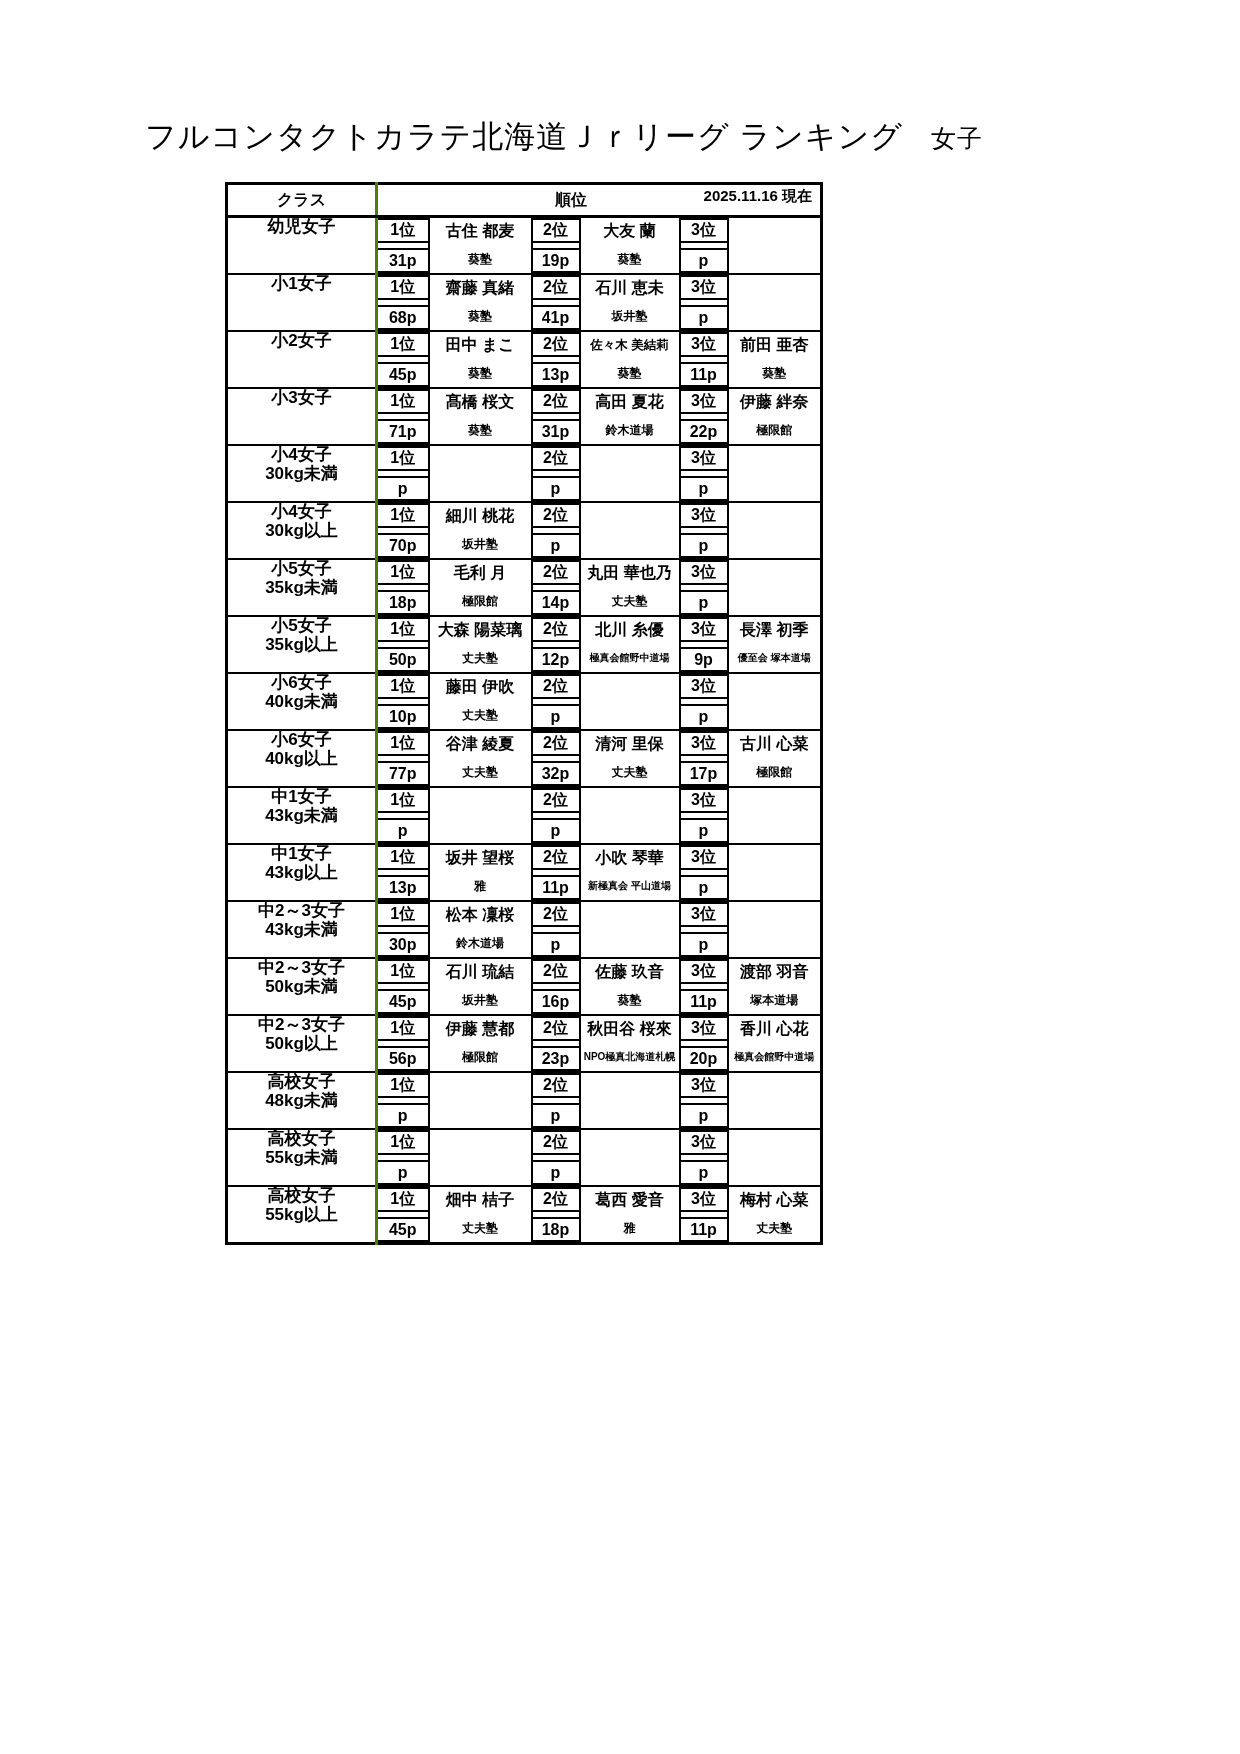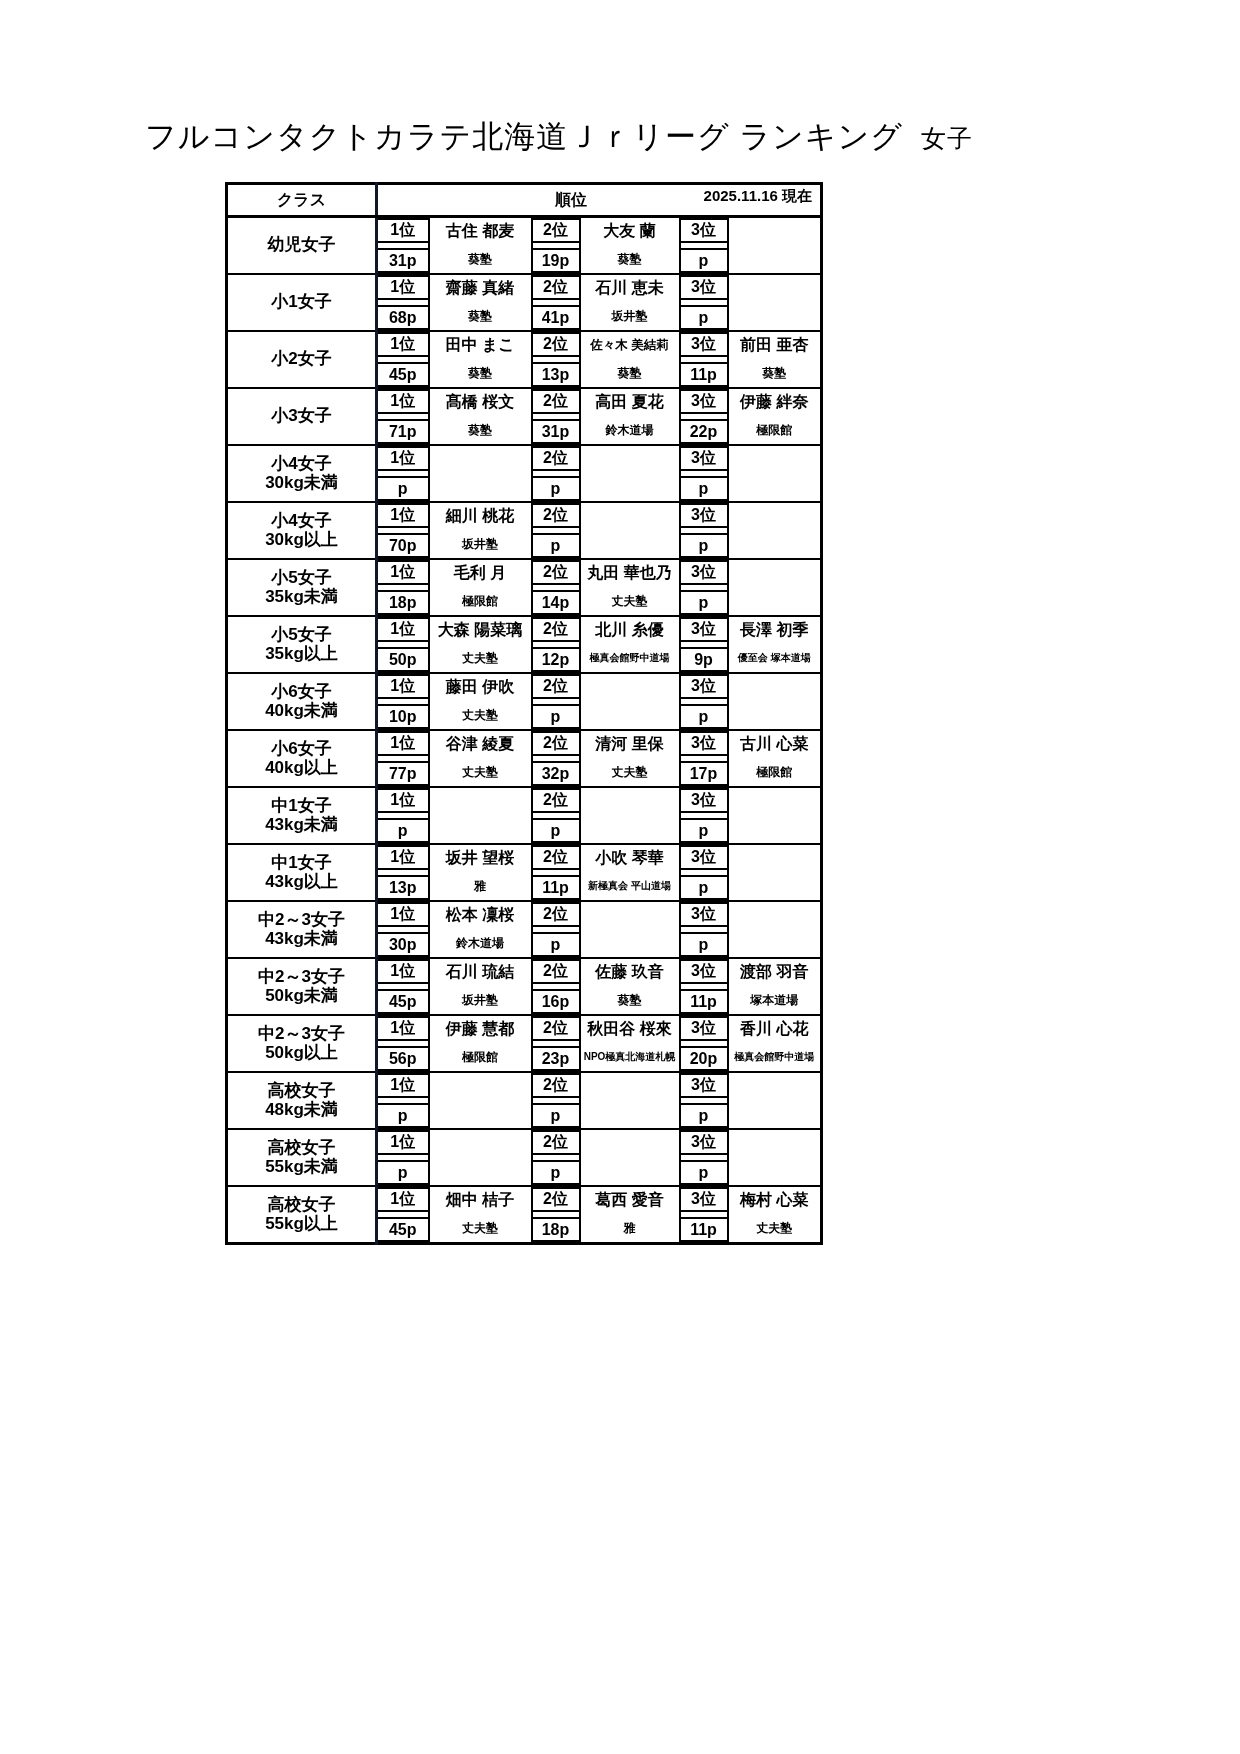--- a/index.html
+++ b/index.html
@@ -7,43 +7,43 @@
     width:1240px;height:1754px;
     background:#ffffff;color:#000;
     font-family:"Liberation Sans","DejaVu Sans",sans-serif;
     position:relative;
   }
   .page-title{
     position:absolute;left:145px;top:116px;
     font-size:31px;letter-spacing:1px;white-space:nowrap;
   }
   .page-title .sub{
-    font-size:25px;margin-left:18px;
+    font-size:25px;margin-left:28px;
   }
   table.rank-table{
     position:absolute;left:225px;top:182px;
     border-collapse:collapse;table-layout:fixed;
     border:3px solid #000;
   }
   .rank-table th,.rank-table td{
     border:2px solid #000;padding:0;overflow:hidden;
   }
   .rank-table thead th{
     height:30px;border-bottom:3px solid #000;
     font-size:16px;font-weight:bold;vertical-align:middle;
   }
-  th.th-class,td.cell-class{border-right:3px solid #0f172a;margin-left:13px;}
+  th.th-class,td.cell-class{border-right:3px solid #4d7c0f;margin-left:13px;}
   th.th-mid{position:relative;text-align:center;padding-right:56px;}
   th.th-mid .date{
     position:absolute;right:8px;top:0;height:22px;
     display:flex;align-items:center;font-size:15px;padding-right:0;
   }
   .rank-table tbody td{height:55px;vertical-align:top;}
   .vwrap{height:55px;display:flex;flex-direction:column;}
-  .spread{justify-content:center;}
+  .spread{justify-content:flex-start;}
   .between{justify-content:space-between;}
   .halves > div{height:50%;display:flex;align-items:center;justify-content:center;}
   td.cell-class{text-align:center;}
   .class-line{font-size:17px;font-weight:bold;text-align:center;line-height:1.1;}
   td.cell-rank .rank-box{
     height:25px;box-sizing:border-box;
     border-top:2px solid #000;border-bottom:2px solid #000;
     display:flex;align-items:center;justify-content:center;
     font-size:16px;font-weight:bold;
   }

